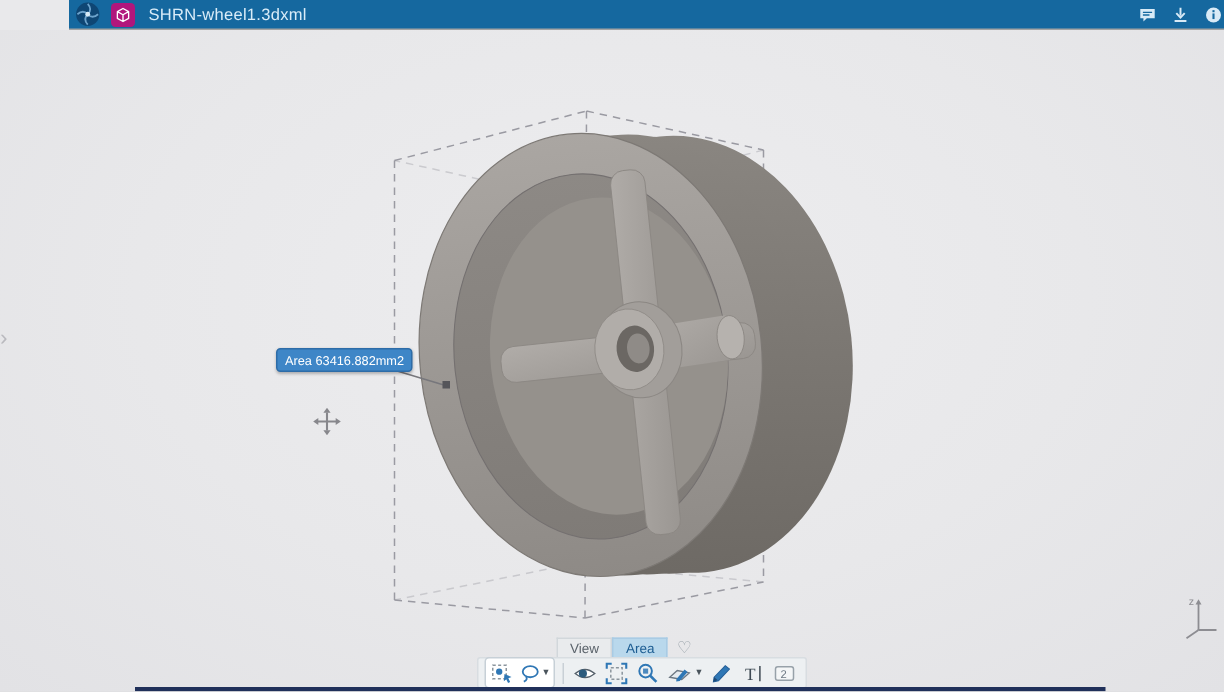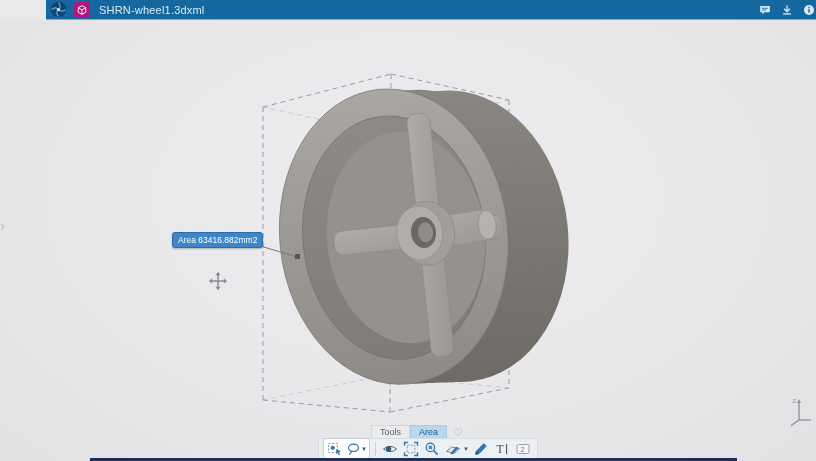--- a/index.html
+++ b/index.html
@@ -15,21 +15,21 @@
   .tspacer{flex:1;}
   .tb-act{width:22px;height:20px;display:flex;align-items:center;justify-content:center;cursor:default;}
   .tb-close{color:#e8f3fa;font-size:14px;line-height:1;}
 
   
   .canvas{position:absolute;left:0;top:20px;width:816px;height:441px;
     background:radial-gradient(ellipse at 50% 40%, #ededef 0%, #e8e8ea 55%, #e2e2e5 100%);}
   .scene{position:absolute;left:0;top:0;}
   .edge-chevron{position:absolute;left:0px;top:198px;color:#b9b9be;font-size:15px;line-height:1;cursor:pointer;}
 
-  .meas-label{position:absolute;left:172px;top:212px;background:var(--label-bg,#3e86c7);border:1px solid #2d6ca8;
+  .meas-label{position:absolute;left:184px;top:212px;background:var(--label-bg,#3e86c7);border:1px solid #2d6ca8;
     color:#fff;font-size:8.5px;padding:2px 5px 2px 5px;border-radius:3px;white-space:nowrap;box-shadow:0 1px 2px rgba(0,0,0,.25);}
 
   .move-cursor{position:absolute;left:208px;top:251px;}
 
   
   .vtabs{position:absolute;left:371px;top:405px;display:flex;align-items:flex-end;height:14px;}
   .vtab{height:13px;line-height:13px;padding:0 8px;font-size:9px;color:#5b6possible:#5b636b;border:1px solid #d2d7db;
     border-bottom:none;background:#e9ebed;color:#5b636b;cursor:pointer;}
   .vtab.active{background:var(--tab-active-bg,#b9d8ec);color:#1d5d92;border-color:#a9cbe4;}
   .fav{margin-left:6px;color:#9aa4ab;font-size:11px;line-height:13px;cursor:pointer;}
@@ -168,21 +168,21 @@
         <line x1="10" y1="4" x2="10" y2="16" stroke-width="1.4"></line>
         <line x1="4" y1="10" x2="16" y2="10" stroke-width="1.4"></line>
         <path d="M10 .8 L12.4 4.2 H7.6 Z" stroke="none"></path>
         <path d="M10 19.2 L12.4 15.8 H7.6 Z" stroke="none"></path>
         <path d="M.8 10 L4.2 7.6 V12.4 Z" stroke="none"></path>
         <path d="M19.2 10 L15.8 7.6 V12.4 Z" stroke="none"></path>
       </g>
     </svg>
 
     <div class="vtabs">
-      <div class="vtab">Tools</div>
+      <div class="vtab">View</div>
       <div class="vtab active">Area</div>
       <span class="fav">♡</span>
     </div>
 
     <div class="toolpanel">
       <div class="toolgroup">
         <span class="tool">
           <svg width="16" height="16" viewBox="0 0 16 16">
             <rect x="1.5" y="2.5" width="9" height="9" fill="none" stroke="#8b959d" stroke-width="1" stroke-dasharray="2 1.6"></rect>
             <circle cx="5.8" cy="6.8" r="2.1" fill="#2f77b5"></circle>

